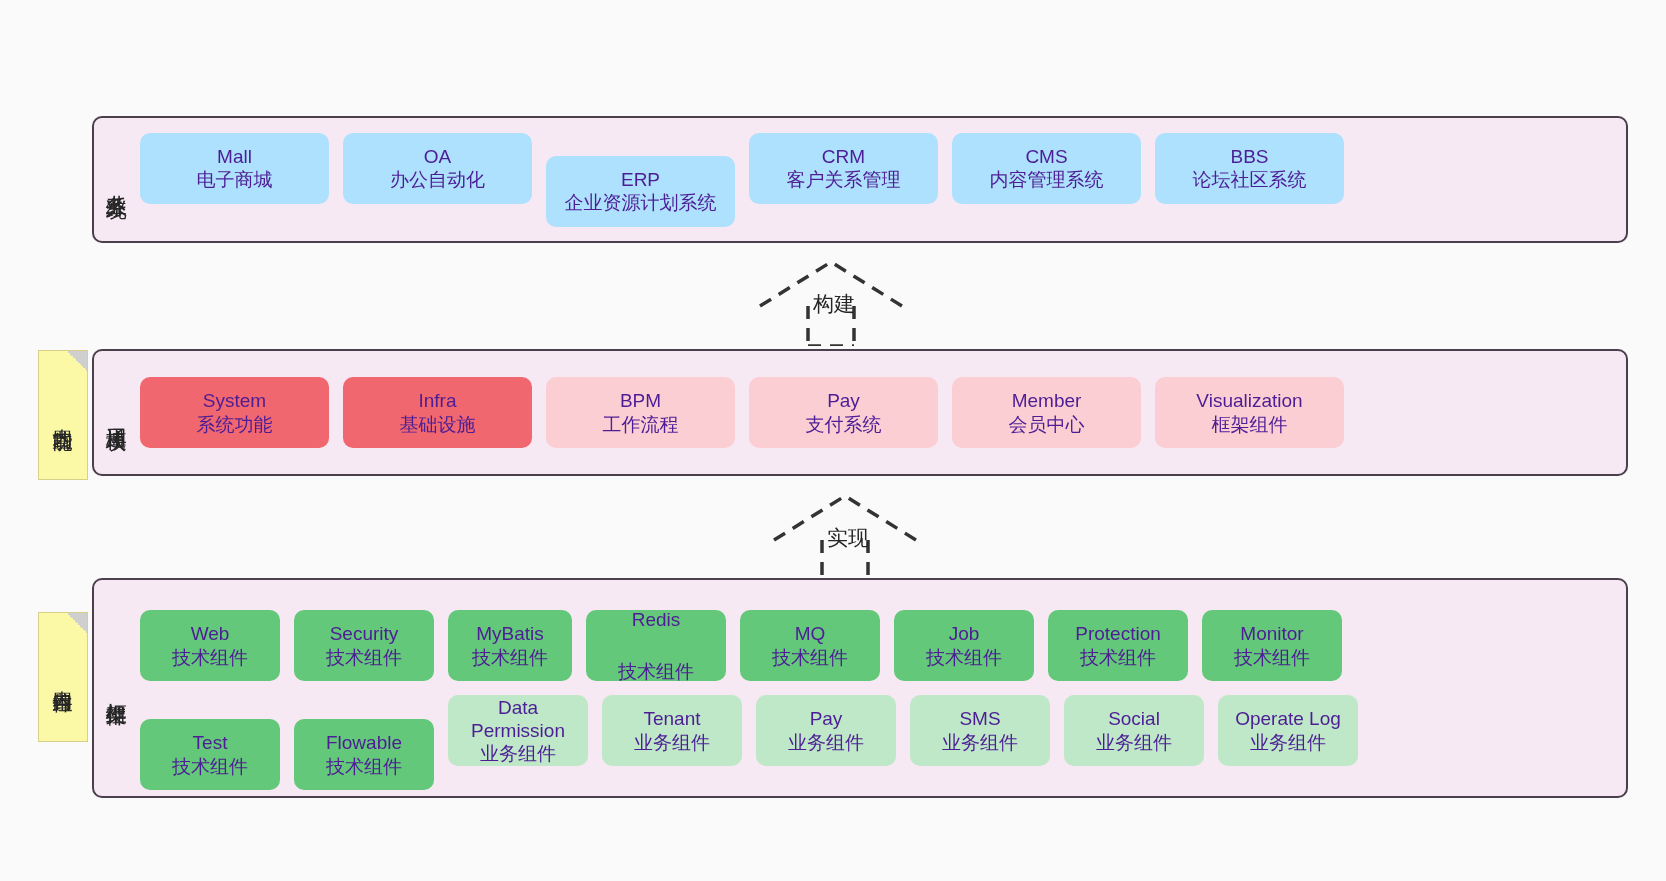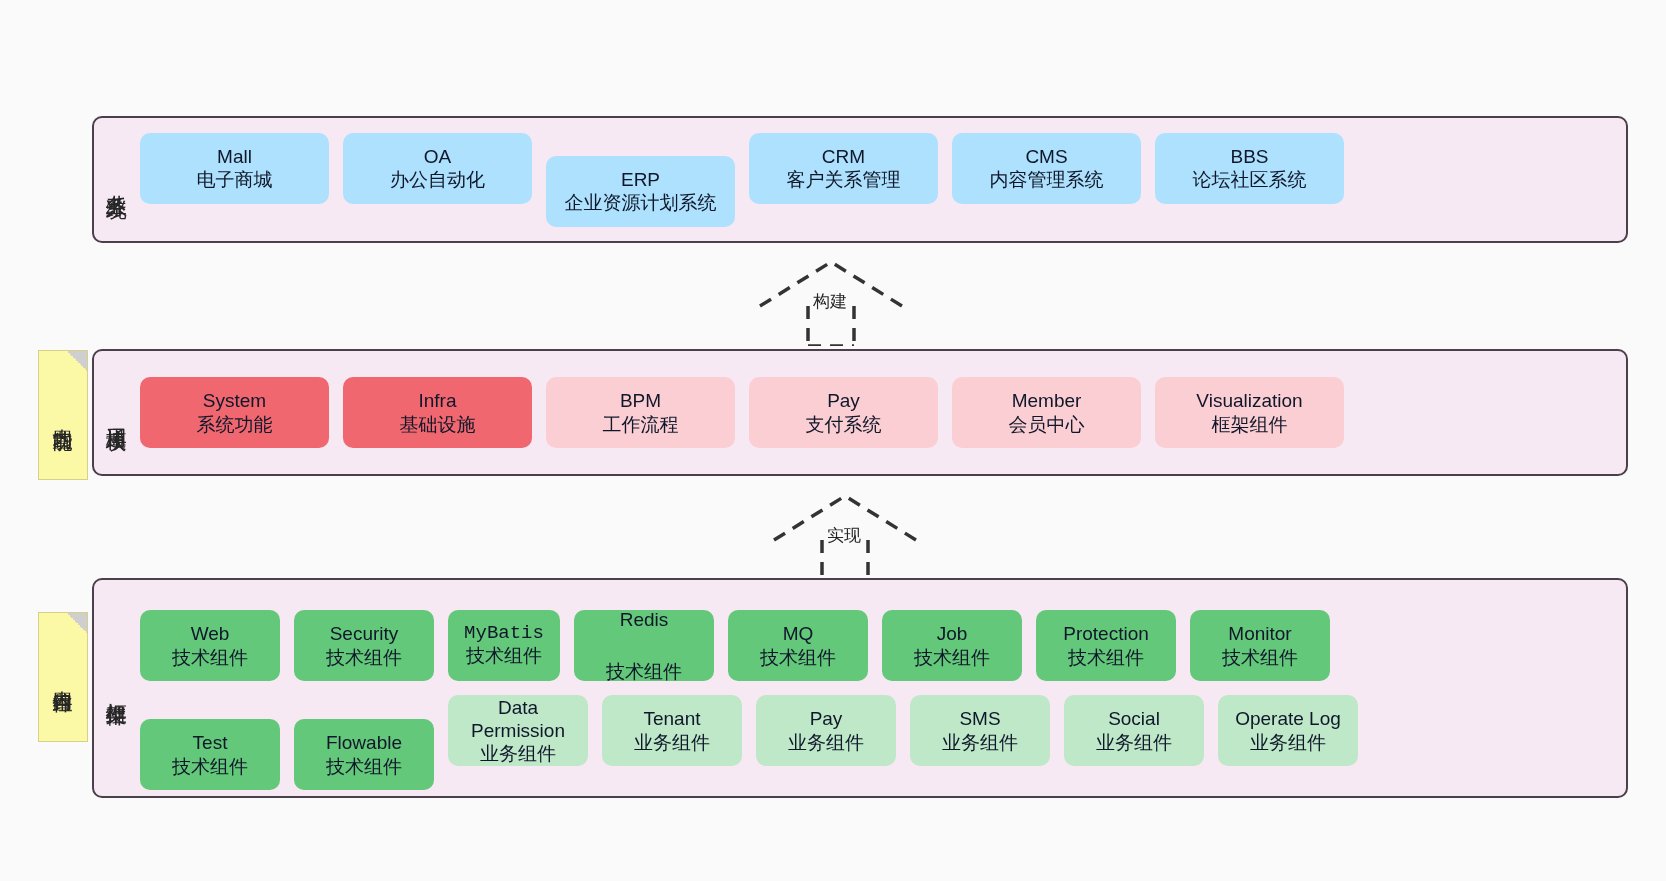--- a/index.html
+++ b/index.html
@@ -65,21 +65,21 @@
   .card {
     box-sizing: border-box;
     border-radius: 10px;
     display: flex;
     flex-direction: column;
     align-items: center;
     justify-content: center;
     text-align: center;
     font-size: 19px;
     line-height: 1.22;
-    color: #0f172a;
+    color: #4c1d95;
     padding: 4px 6px;
   }
   .card .t1 { display:block; }
   .card .t2 { display:block; }
 
   .blue   { background: #ade1fd; }
   .red    { background: #f0676f; }
   .pink   { background: #fbced3; }
   .green  { background: #64c87a; margin-top: 24px; }
   .green-light { background: #bfe8c8; }
@@ -106,21 +106,21 @@
     right: 0;
     width: 20px;
     height: 20px;
     background: linear-gradient(225deg, #cfcfcf 0 50%, transparent 50% 100%);
   }
 
   
   .arrow-wrap { position: absolute; }
   .arrow-label {
     position: absolute;
-    font-size: 17px;
+    font-size: 21px;
     color: #262626;
     background: transparent;
     white-space: nowrap;
   }
 </style>
 </head>
 <body>
 
 <div id="canvas">
 
@@ -219,21 +219,21 @@
     <div class="layer-body">
       <div class="row" id="framework-row1">
           <div class="card green" style="width: 140px; height: 71px;">
             <span class="t1">Web</span>
             <span class="t2">技术组件</span>
           </div>
           <div class="card green" style="width: 140px; height: 71px;">
             <span class="t1">Security</span>
             <span class="t2">技术组件</span>
           </div>
-          <div class="card green" style="width: 112px; height: 71px; font-family: Liberation Mono, monospace;">
+          <div class="card green" style="width: 124px; height: 71px;">
             <span class="t1">MyBatis</span>
             <span class="t2">技术组件</span>
           </div>
           <div class="card green" style="width: 140px; height: 71px; gap: 28px;">
             <span class="t1">Redis</span>
             <span class="t2">技术组件</span>
           </div>
           <div class="card green" style="width: 140px; height: 71px;">
             <span class="t1">MQ</span>
             <span class="t2">技术组件</span>

